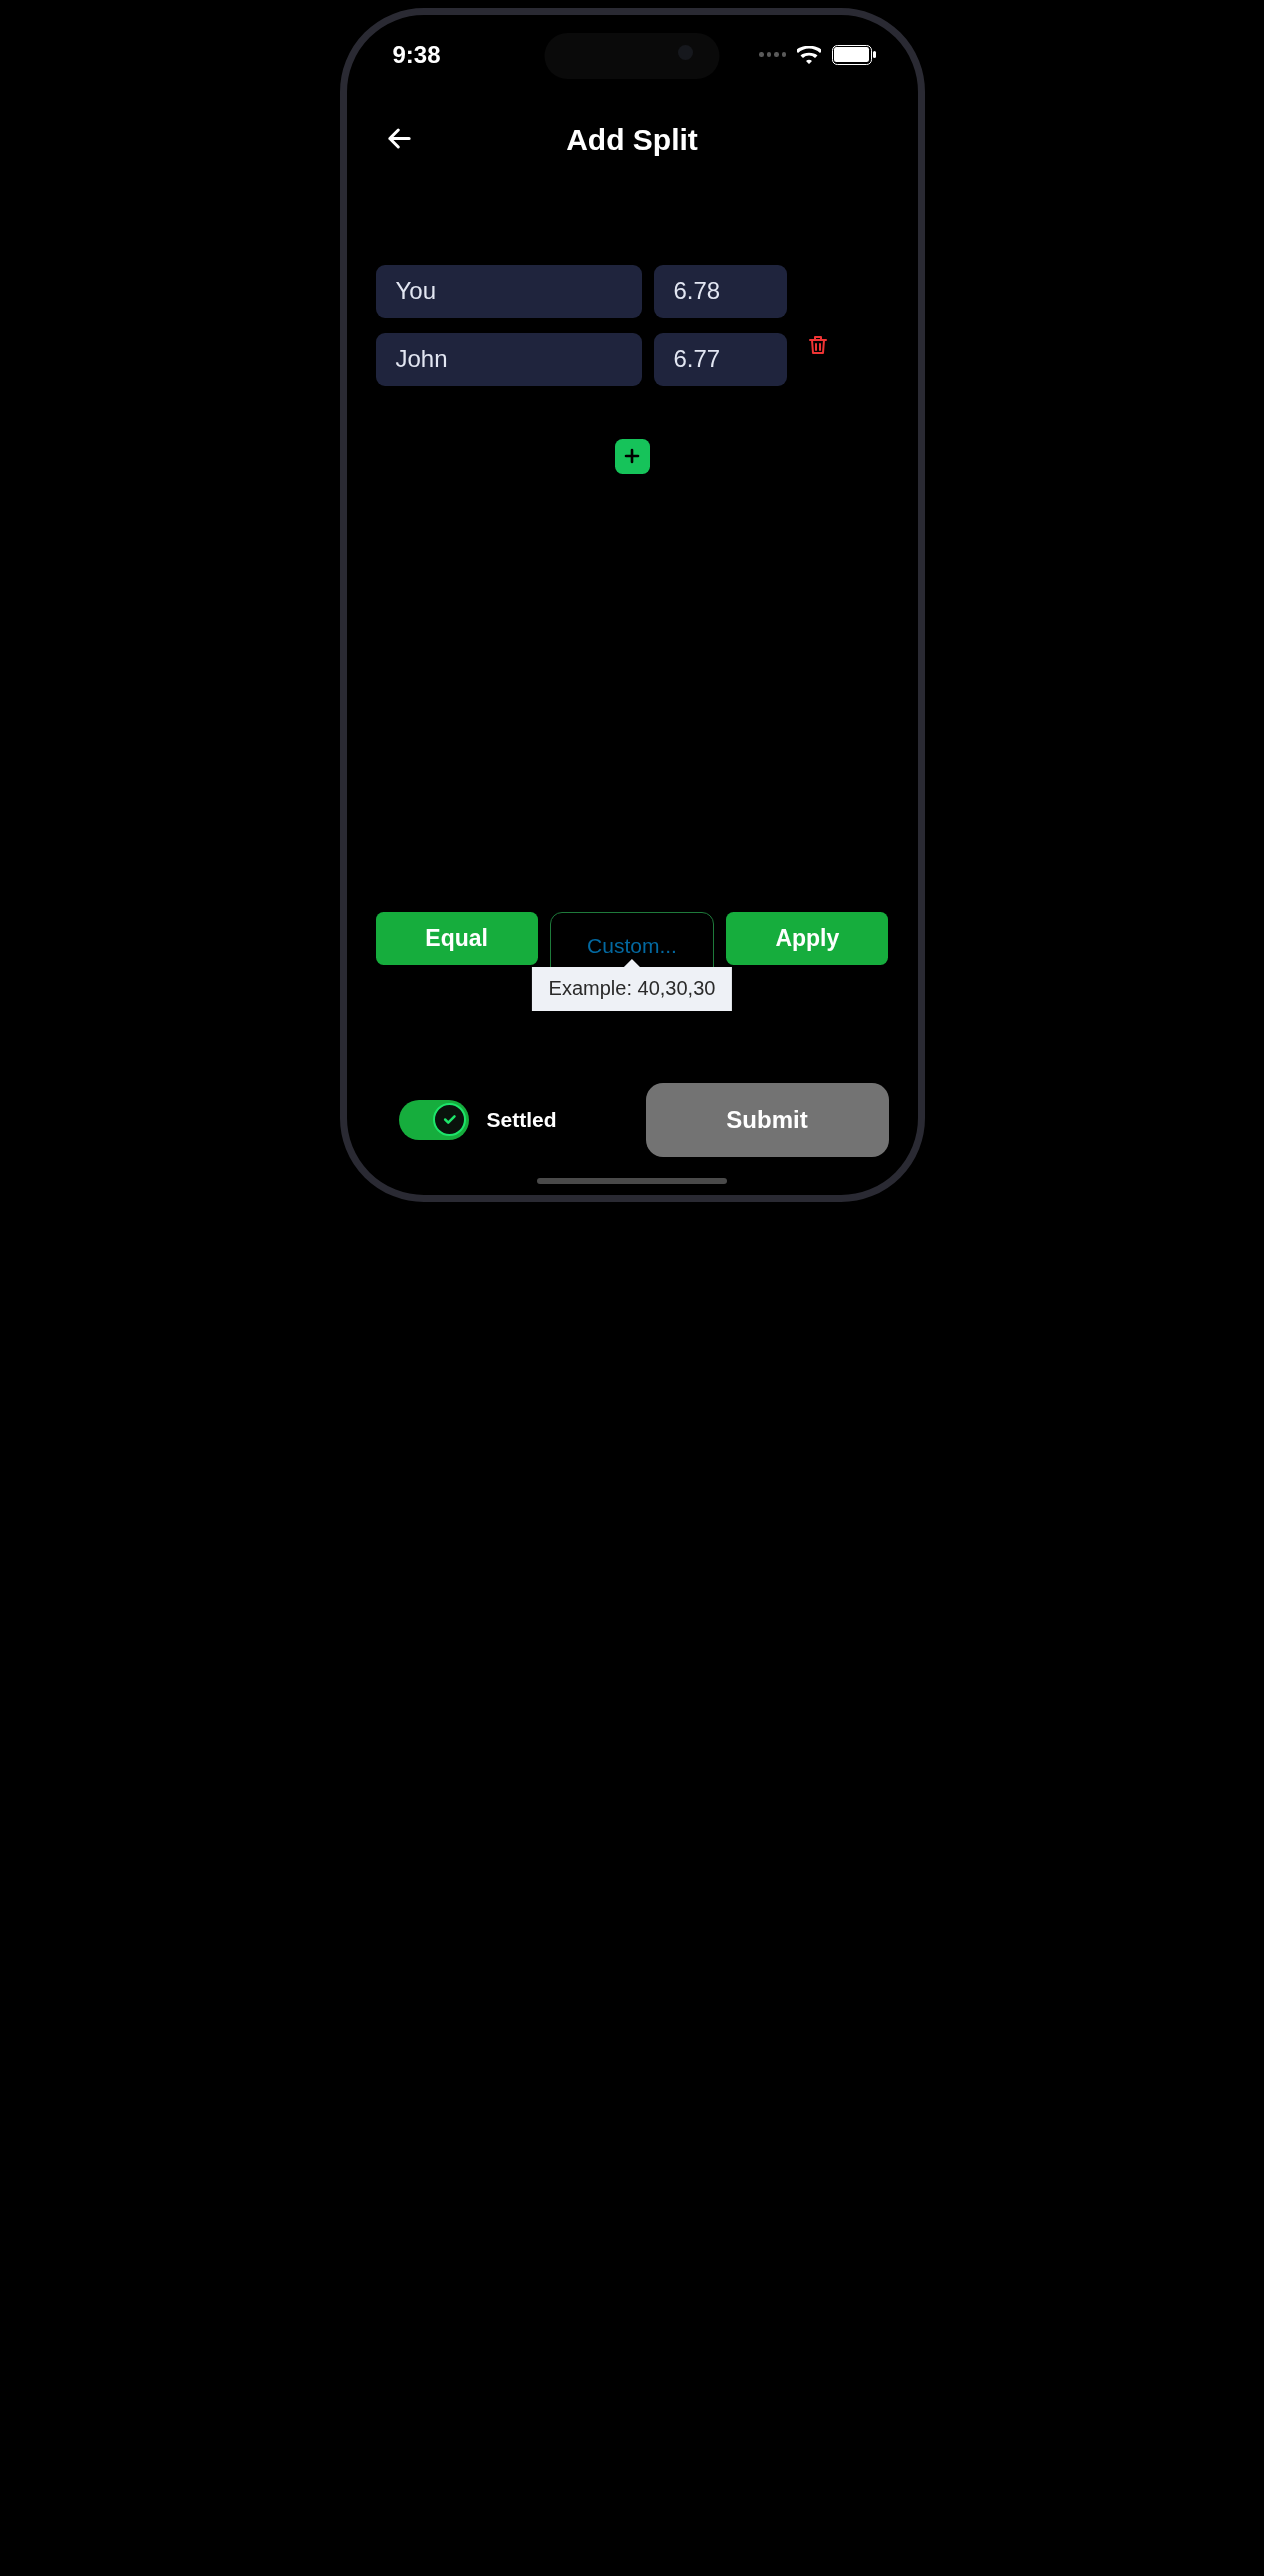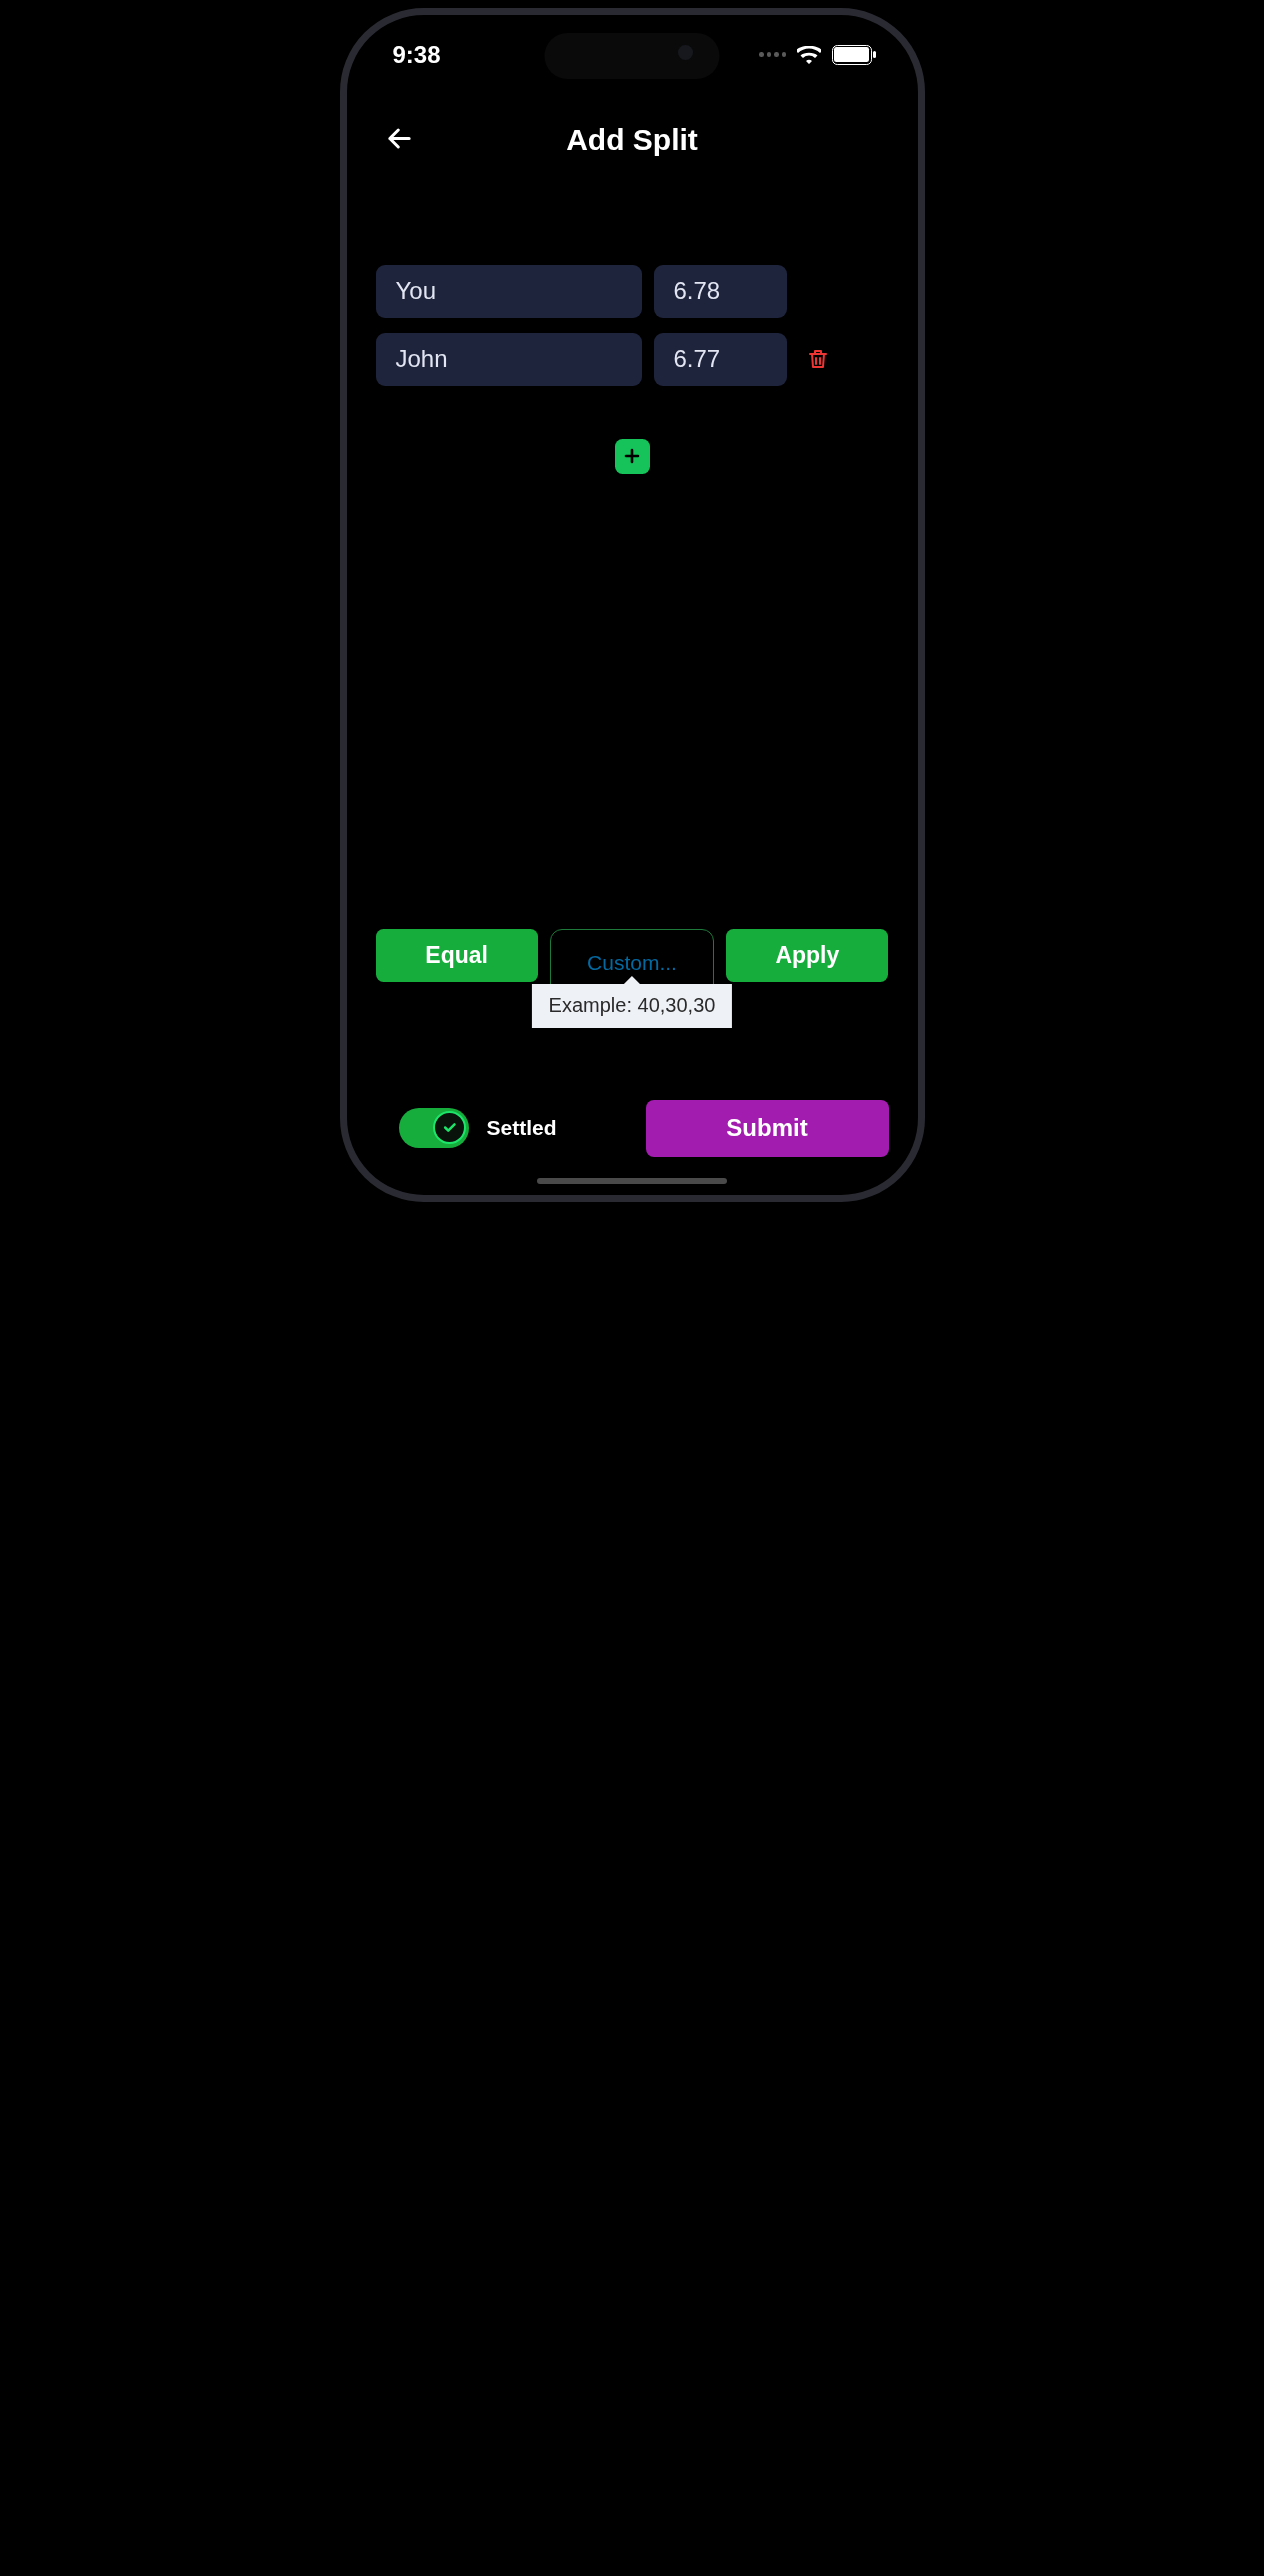--- a/index.html
+++ b/index.html
@@ -78,21 +78,21 @@
     justify-content: center;
     height: 68px;
   }
   .back-btn {
     position: absolute; left: 15px; top: 50%; transform: translateY(-50%);
   }
   .title { font-size: 30px; font-weight: 800; }
 
   .rows { margin-top: 91px; padding: 0 6px; }
   .row {
-    display: flex; align-items: center; gap: 12px;
+    display: flex; align-items: flex-start; gap: 12px;
     margin-bottom: 15px;
   }
   .field {
     background: #1f243d;
     border-radius: 9px;
     height: 53px;
     display: flex; align-items: center;
     padding: 0 20px;
     font-size: 24px; color: #e2e6f2;
   }
@@ -155,22 +155,22 @@
   }
   .toggle .knob {
     position: absolute; right: 3px; top: 3px;
     width: 33px; height: 33px; border-radius: 50%;
     background: #0a120c; border: 2.3px solid #1de56a;
     display:flex; align-items:center; justify-content:center;
   }
   .settled-label { font-size: 21px; font-weight: 700; }
   .submit-btn {
     flex: 1; max-width: 243px;
-    height: 57px; border-radius: 8px;
-    background: #a21caf; color:#fff;
+    height: 74px; border-radius: 17px;
+    background: #737373; color:#fff;
     display:flex; align-items:center; justify-content:center;
     font-size: 24px; font-weight: 800;
   }
   .home-indicator {
     position:absolute; bottom: 10.6px; left: 50%; transform: translateX(-50%);
     width: 190px; height: 6px; border-radius: 3px; background: #4a4a4a;
   }
 </style>
 </head>
 <body>

